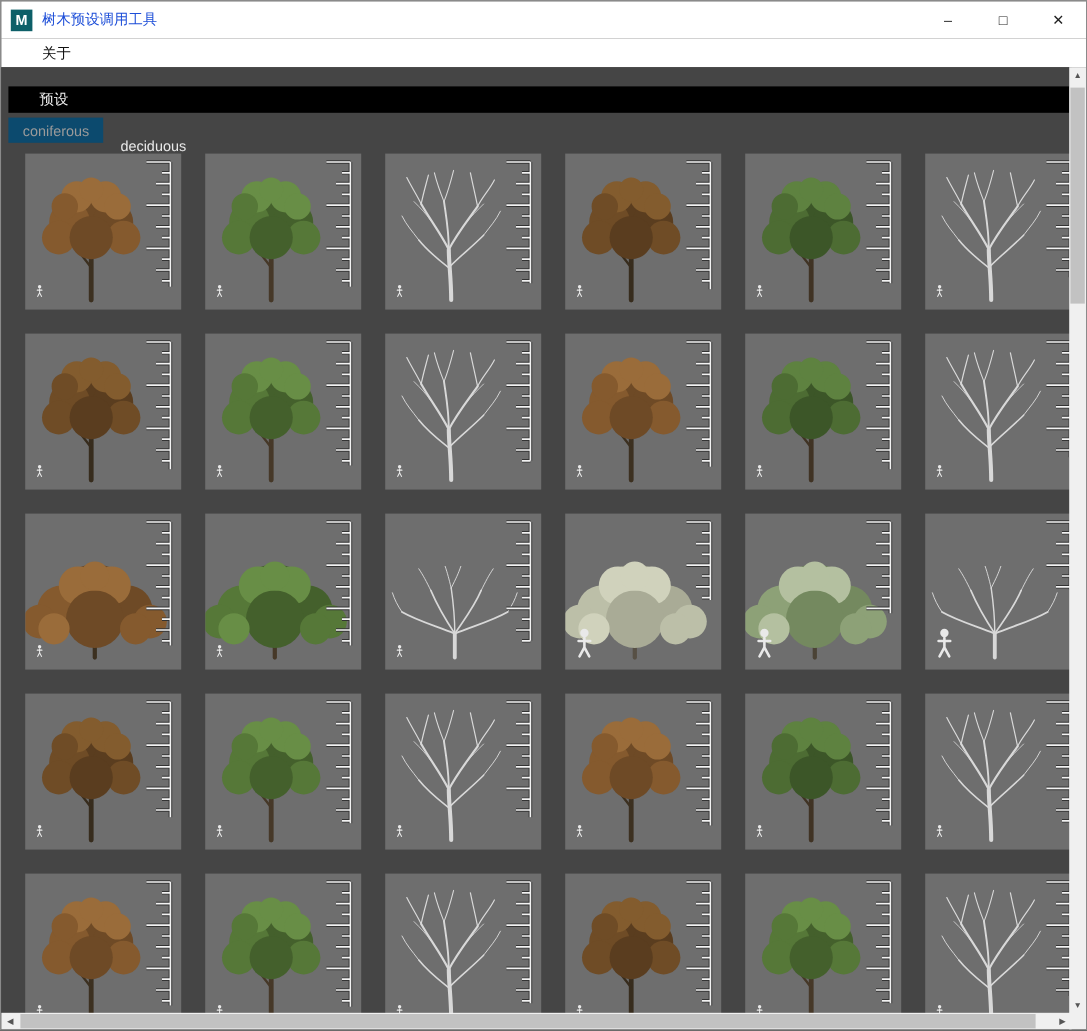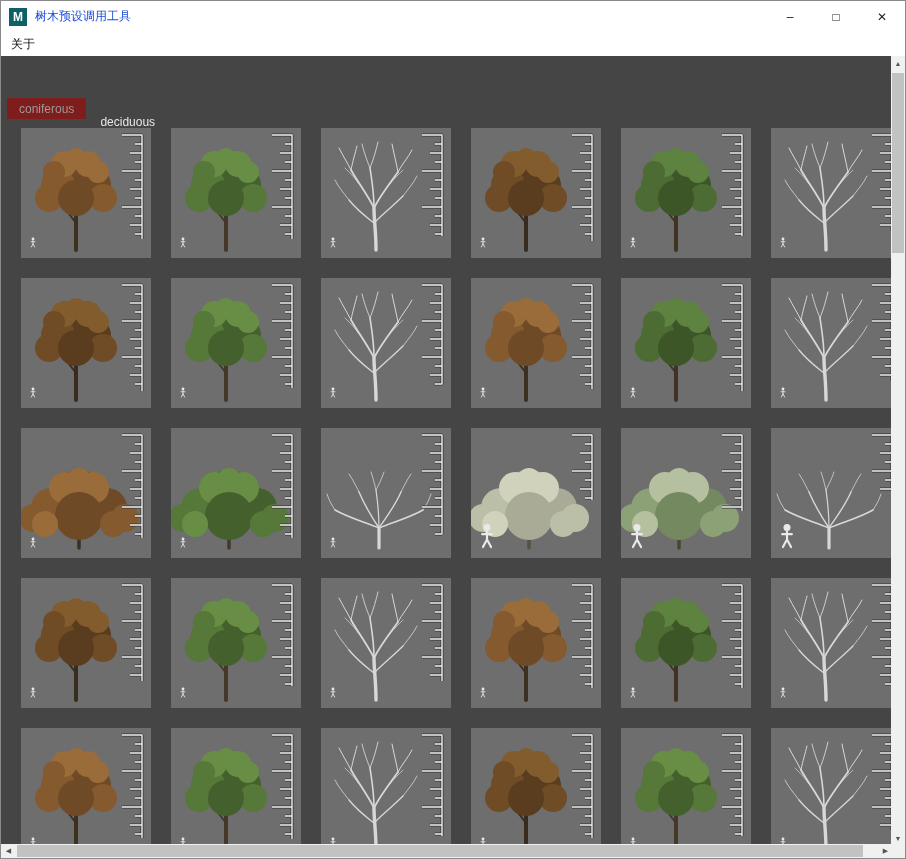--- a/index.html
+++ b/index.html
@@ -11,28 +11,28 @@
   
   .titlebar{position:absolute;top:0;left:0;right:0;height:31px;background:#ffffff;display:flex;align-items:center;}
   .app-icon{width:18px;height:18px;margin-left:8px;background:#0d5f68;color:#fff;font-weight:bold;
     font-size:12px;display:flex;align-items:center;justify-content:center;flex:0 0 auto;}
   .title{margin-left:8px;font-size:12px;color:#1d4ed8;}
   .win-controls{margin-left:auto;display:flex;height:100%;}
   .wbtn{width:46px;height:31px;display:flex;align-items:center;justify-content:center;
     font-size:12px;color:#222;cursor:pointer;user-select:none;}
   
   .menubar{position:absolute;top:31px;left:0;right:0;height:24px;background:#ffffff;display:flex;align-items:center;}
-  .menu-item{font-size:12px;color:#111;padding:0 10px;cursor:pointer;}
+  .menu-item{font-size:12px;color:#111;padding:0 10px;cursor:pointer;margin-left:24px;}
   
   .content{position:absolute;top:55px;left:0;width:892px;height:790px;background:#454545;overflow:hidden;}
   .panel-header{position:absolute;top:16px;left:6px;right:2px;height:22px;background:#000;
     display:flex;align-items:center;}
   .panel-header span{color:#ececec;font-size:12px;padding-left:26px;}
   .tabs{position:absolute;top:42px;left:6px;display:flex;height:21px;}
-  .tab{padding:0 12px;font-size:12px;color:#9a9a9a;background:#7f1d1d;display:flex;align-items:center;
+  .tab{padding:0 12px;font-size:12px;color:#9a9a9a;background:#0c4a6e;display:flex;align-items:center;
     margin-right:2px;cursor:pointer;}
   .tab.active{background:#565656;color:#e8e8e8;margin-top:24px;}
   .grid{position:absolute;top:72px;left:20px;display:grid;
     grid-template-columns:repeat(6,130px);grid-auto-rows:130px;gap:20px;}
   .tile{width:130px;height:130px;background:#6e6e6e;position:relative;overflow:hidden;cursor:pointer;}
   .tile svg{display:block;}
   
   .vscroll{position:absolute;top:55px;right:0;width:14px;height:790px;background:#f0f0f0;}
   .vscroll .sarrow{position:absolute;left:0;width:14px;height:15px;display:flex;align-items:center;
     justify-content:center;font-size:7px;color:#555;cursor:pointer;}
@@ -58,20 +58,23 @@
       <div class="wbtn">□</div>
       <div class="wbtn">✕</div>
     </div>
   </div>
 
   <div class="menubar">
     <span class="menu-item">关于</span>
   </div>
 
   <div class="content">
+    <div class="panel-header">
+      <span>预设</span>
+    </div>
     <div class="tabs">
       <div class="tab">coniferous</div>
       <div class="tab active">deciduous</div>
     </div>
     <div class="grid" id="grid">
         <div class="tile">
           <svg viewBox="0 0 130 130" width="130" height="130">
             <path d="M55,122 L55,70" stroke="#3c3020" stroke-width="4" stroke-linecap="round"></path>
             <path d="M55,95 L45,82 M55,88 L64,77" stroke="#3c3020" stroke-width="2" fill="none"></path>
             <circle cx="55" cy="47" r="24" fill="#6e4a26"></circle>

